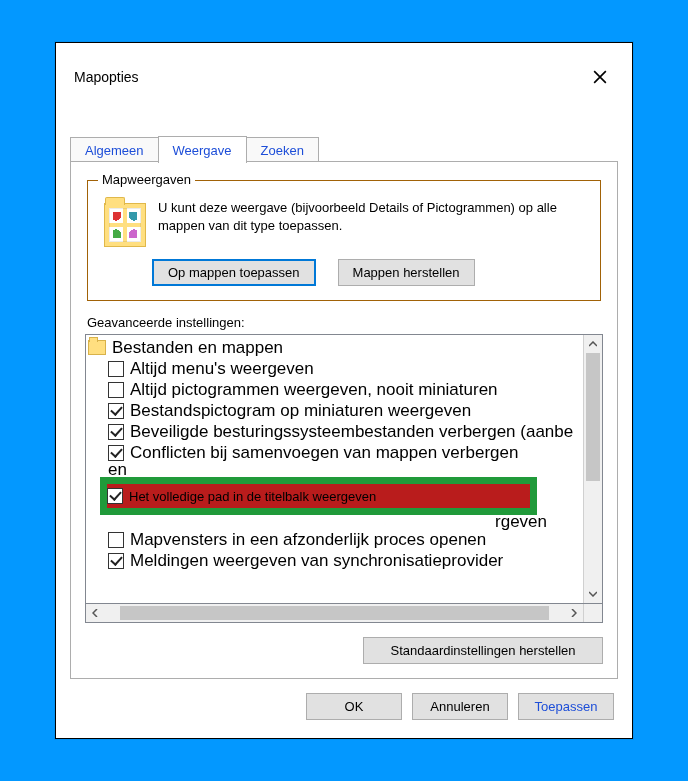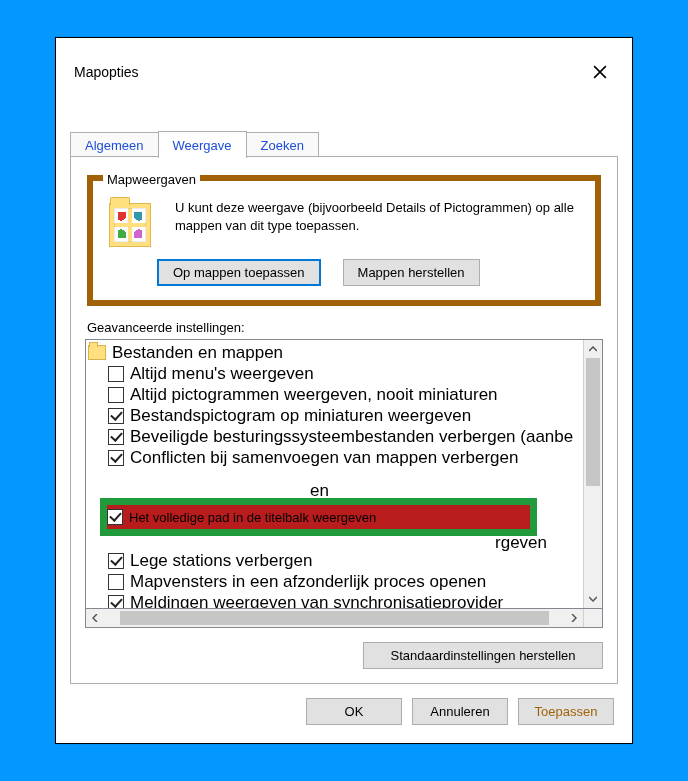--- a/index.html
+++ b/index.html
@@ -66,36 +66,36 @@
   .tab-panel{
     border:1px solid #adadad;
     border-top:1px solid #adadad;
     margin-top:-1px;
     padding:14px 14px 14px 14px;
     background:#fff;
     position:relative;
   }
   
   .groupbox{
-    border:6px solid #a16207;
+    border:1px solid #a16207;
     margin:4px 2px 14px 2px;
     padding:18px 12px 14px 12px;
     position:relative;
   }
   .groupbox-legend{
     position:absolute;
     top:-9px;left:10px;
     background:#fff;
     padding:0 4px;
     font-size:13px;
   }
   .gb-row{
     display:flex;
     align-items:flex-start;
-    gap:20px;
+    gap:8px;
   }
   .folder-ico{
     width:40px;height:42px;
     background:#ffdf80;
     border:1px solid #e0b84a;
     position:relative;
     margin:4px 4px 0 4px;
     flex:none;
   }
   .folder-ico::before{
@@ -133,21 +133,21 @@
     font:inherit;
     font-size:13px;
     padding:5px 14px;
     cursor:default;
     min-width:80px;
   }
   .win-btn.primary{
     border:2px solid #0078d7;
     padding:4px 14px;
   }
-  .win-btn:disabled{color:#a16207;}
+  .win-btn:disabled{color:#1d4ed8;}
   .adv-label{margin:6px 0 4px 2px;}
   .tree{
     border:1px solid #828790;
     height:268px;
     display:flex;
     position:relative;
     overflow:hidden;
   }
   .tree-scroll{
     flex:1 1 auto;
@@ -289,37 +289,33 @@
           </div>
           <div class="tree-row child truncated">
             <span class="chk checked"></span>
             <span>Beveiligde besturingssysteembestanden verbergen (aanbe</span>
           </div>
           <div class="tree-row child">
             <span class="chk checked"></span>
             <span>Conflicten bij samenvoegen van mappen verbergen</span>
           </div>
 
-          <div class="tree-row child" style="justify-content:center;padding-right:52px;height:14px;margin-top:16px;">
+          <div class="tree-row child" style="justify-content:flex-start;padding-right:52px;height:14px;">
             <span>en</span>
           </div>
 
           <div class="highlight-row">
             <span class="chk checked"></span>
             <span>Het volledige pad in de titelbalk weergeven</span>
           </div>
 
           <div class="tree-row child" style="justify-content:flex-end;padding-right:36px;height:14px;">
             <span>rgeven</span>
           </div>
 
-          <div class="tree-row child">
-            <span class="chk checked"></span>
-            <span>Lege stations verbergen</span>
-          </div>
           <div class="tree-row child">
             <span class="chk"></span>
             <span>Mapvensters in een afzonderlijk proces openen</span>
           </div>
           <div class="tree-row child">
             <span class="chk checked"></span>
             <span>Meldingen weergeven van synchronisatieprovider</span>
           </div>
 
         </div>

